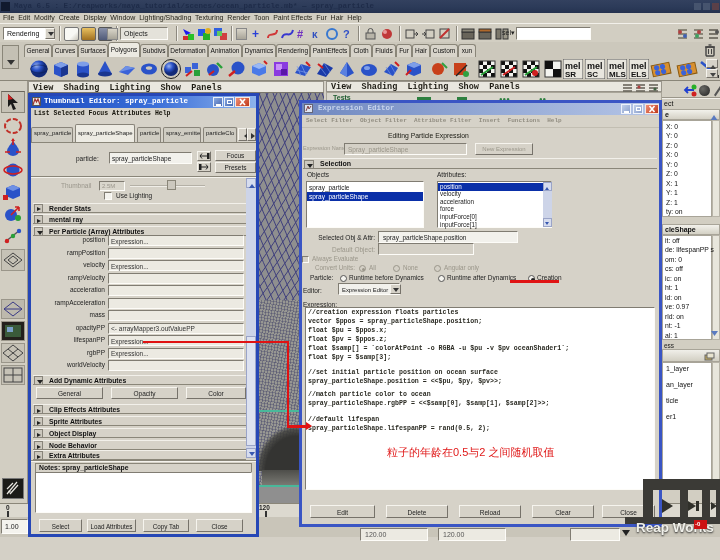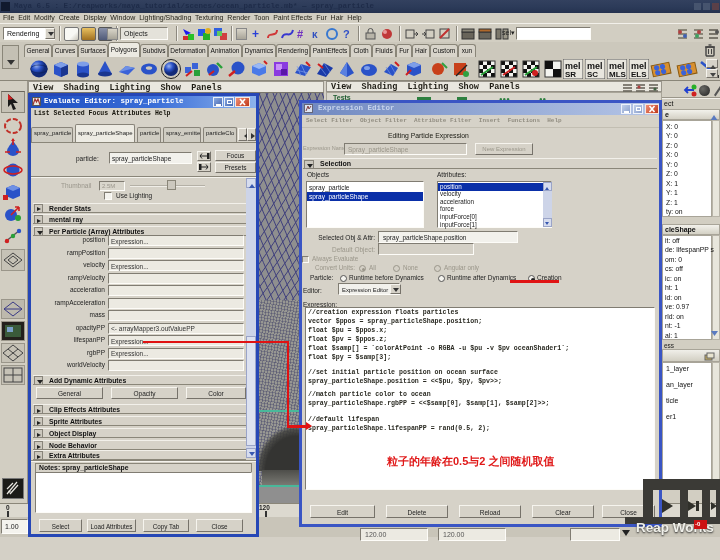--- a/index.html
+++ b/index.html
@@ -926,21 +926,21 @@
   <div style="left:622px;top:13px;width:0;height:0;border:4px solid transparent;border-top:6px solid #222;"></div>
 </div>
 
 <div id="ae" style="left:28px;top:93px;width:231px;height:444px;background:#d6d2c8;border:3px solid #2647b6;">
   <div style="left:0;top:0;width:225px;height:12px;background:linear-gradient(90deg,#1c4cc0,#3a6ed8 55%,#8cb2ec);">
         <div style="left:1px;top:1px;width:9px;height:9px;position:absolute;background:#e8e8e0;border:1px solid #555;">
           <svg width="7" height="7" style="position:absolute;left:0;top:0;">
             <path d="M0 7 L2 1 L3.5 4 L5 1 L7 7" stroke="#a03030" stroke-width="1.2" fill="none"></path>
           </svg>
         </div>
-        <div style="left:13px;top:1px;font-size:7.5px;font-weight:bold;color:#fff;font-family:'Liberation Mono',monospace;position:absolute;white-space:nowrap;">Evaluate Editor: spray_particle</div>
+        <div style="left:13px;top:1px;font-size:7.5px;font-weight:bold;color:#fff;font-family:'Liberation Mono',monospace;position:absolute;white-space:nowrap;">Thumbnail Editor: spray_particle</div>
         <div style="left:182px;top:1px;width:10px;height:10px;position:absolute;background:linear-gradient(135deg,#88a8e0,#4868b0);border:1px solid #e8eef8;">
           <div style="position:absolute;left:2px;top:6px;width:5px;height:2px;background:#fff;"></div>
         </div>
         <div style="left:193px;top:1px;width:10px;height:10px;position:absolute;background:linear-gradient(135deg,#88a8e0,#4868b0);border:1px solid #e8eef8;">
           <div style="position:absolute;left:1.5px;top:1.5px;width:5px;height:4px;border:1px solid #fff;"></div>
         </div>
         <div style="left:204px;top:1px;width:15px;height:10px;position:absolute;background:linear-gradient(135deg,#f09078,#c03818);border:1px solid #f8e8e0;">
           <svg width="13" height="8" style="position:absolute;left:0;top:0;">
             <path d="M4 1 L9 7 M9 1 L4 7" stroke="#fff" stroke-width="1.6"></path>
           </svg>
@@ -1232,21 +1232,21 @@
         <div style="position:absolute;left:2px;top:18.5px;font-size:6.6px;font-weight:bold;font-family:'Liberation Mono',monospace;color:#2a2a22;white-space:nowrap;">float $pu = $ppos.x;</div>
         <div style="position:absolute;left:2px;top:27.5px;font-size:6.6px;font-weight:bold;font-family:'Liberation Mono',monospace;color:#2a2a22;white-space:nowrap;">float $pv = $ppos.z;</div>
         <div style="position:absolute;left:2px;top:36.5px;font-size:6.6px;font-weight:bold;font-family:'Liberation Mono',monospace;color:#2a2a22;white-space:nowrap;">float $samp[] = `colorAtPoint -o RGBA -u $pu -v $pv oceanShader1`;</div>
         <div style="position:absolute;left:2px;top:45.5px;font-size:6.6px;font-weight:bold;font-family:'Liberation Mono',monospace;color:#2a2a22;white-space:nowrap;">float $py = $samp[3];</div>
         <div style="position:absolute;left:2px;top:60.5px;font-size:6.6px;font-weight:bold;font-family:'Liberation Mono',monospace;color:#2a2a22;white-space:nowrap;">//set initial particle position on ocean surface</div>
         <div style="position:absolute;left:2px;top:69.5px;font-size:6.6px;font-weight:bold;font-family:'Liberation Mono',monospace;color:#2a2a22;white-space:nowrap;">spray_particleShape.position = &lt;&lt;$pu, $py, $pv&gt;&gt;;</div>
         <div style="position:absolute;left:2px;top:83.0px;font-size:6.6px;font-weight:bold;font-family:'Liberation Mono',monospace;color:#2a2a22;white-space:nowrap;">//match particle color to ocean</div>
         <div style="position:absolute;left:2px;top:92.0px;font-size:6.6px;font-weight:bold;font-family:'Liberation Mono',monospace;color:#2a2a22;white-space:nowrap;">spray_particleShape.rgbPP = &lt;&lt;$samp[0], $samp[1], $samp[2]&gt;&gt;;</div>
         <div style="position:absolute;left:2px;top:107.5px;font-size:6.6px;font-weight:bold;font-family:'Liberation Mono',monospace;color:#2a2a22;white-space:nowrap;">//default lifespan</div>
         <div style="position:absolute;left:2px;top:116.5px;font-size:6.6px;font-weight:bold;font-family:'Liberation Mono',monospace;color:#2a2a22;white-space:nowrap;">spray_particleShape.lifespanPP = rand(0.5, 2);</div>
-        <div style="position:absolute;left:81px;top:146px;font-size:11px;font-weight:bold;color:#e01818;white-space:nowrap;font-family:'Liberation Sans',sans-serif;">粒子的年龄在0.5与2 之间随机取值</div>
+        <div style="position:absolute;left:81px;top:137px;font-size:11px;font-weight:normal;color:#e01818;white-space:nowrap;font-family:'Liberation Sans',sans-serif;">粒子的年龄在0.5与2 之间随机取值</div>
       </div>
   <div class="rais" style="left:8px;top:402px;width:65px;height:13px;">
         <div style="position:absolute;left:0;top:2.5px;width:100%;text-align:center;font-size:6.5px;color:#222;">Edit</div>
       </div>
   <div class="rais" style="left:84px;top:402px;width:62px;height:13px;">
         <div style="position:absolute;left:0;top:2.5px;width:100%;text-align:center;font-size:6.5px;color:#222;">Delete</div>
       </div>
   <div class="rais" style="left:157px;top:402px;width:62px;height:13px;">
         <div style="position:absolute;left:0;top:2.5px;width:100%;text-align:center;font-size:6.5px;color:#222;">Reload</div>
       </div>

